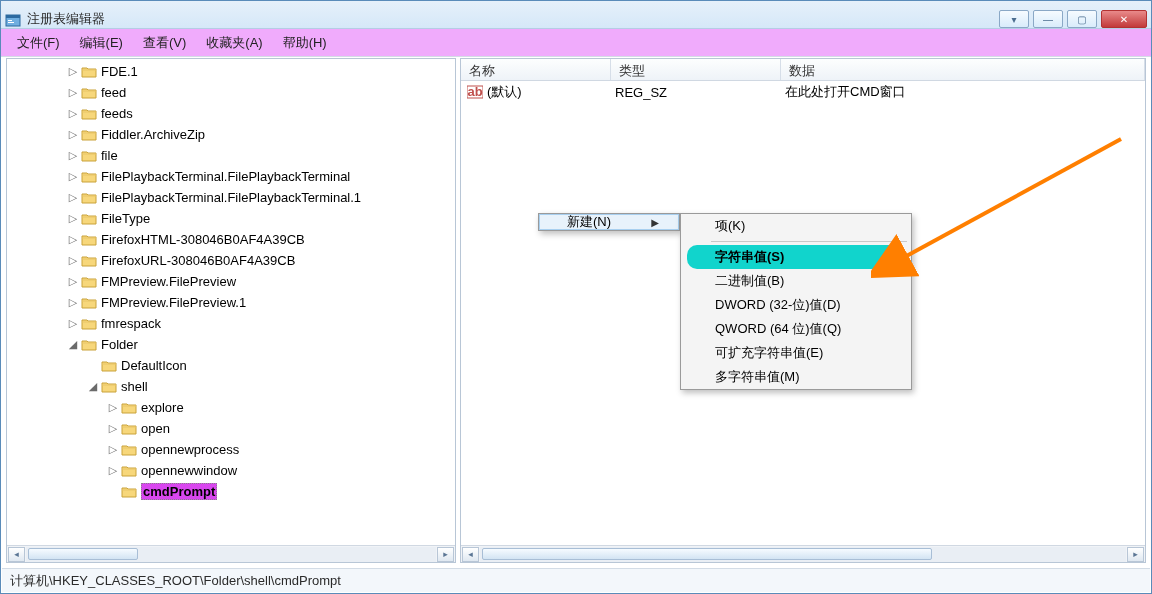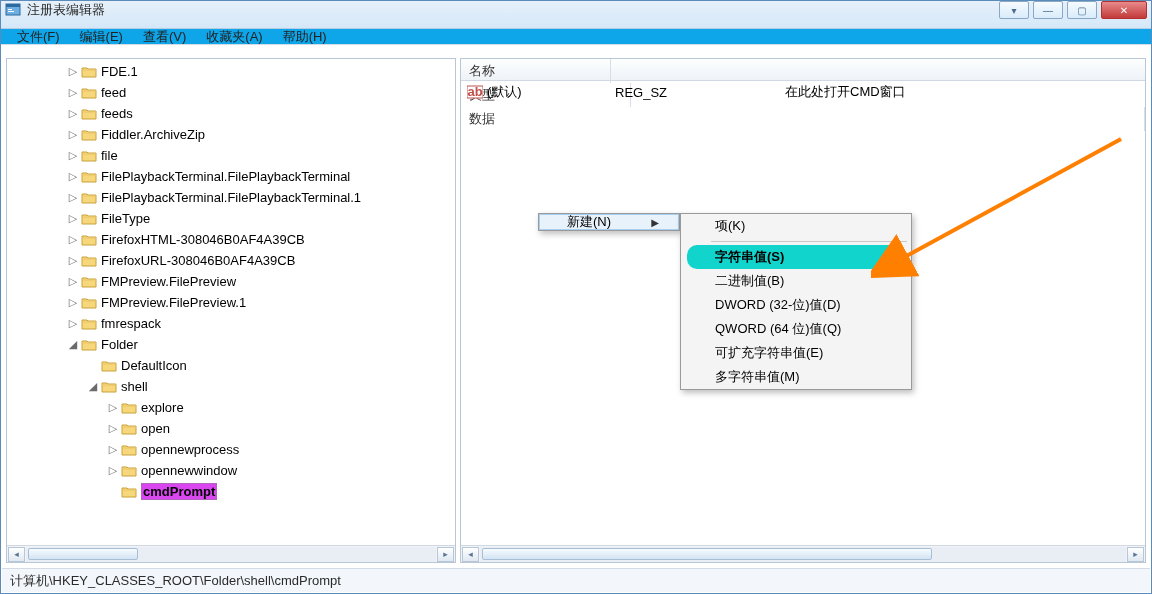--- a/index.html
+++ b/index.html
@@ -1,38 +1,38 @@
 <!DOCTYPE html>
 <html><head>
 <meta charset="utf-8">
 <style>
 * { box-sizing: border-box; margin: 0; padding: 0; font-family: "Microsoft YaHei", "SimSun", Tahoma, sans-serif; font-size: 13px; }
 body { background: #fff; }
 .window { width: 1152px; height: 594px; position: relative; border: 1px solid #5a8bb9; background: #fff; }
-.titlebar { height: 28px; background: linear-gradient(#e6f0fa, #d5e8f8); display: flex; align-items: flex-start; padding: 0 4px; border-bottom: 1px solid #b5cde4; }
+.titlebar { height: 28px; background: linear-gradient(#e6f0fa, #d5e8f8); display: flex; align-items: flex-end; padding: 0 4px; border-bottom: 1px solid #b5cde4; }
 .app-icon { width: 16px; height: 16px; margin-right: 6px; display:flex; align-items:center; justify-content:center; }
 .title-text { flex: 1; color: #2b2b2b; }
 .win-buttons { display: flex; gap: 4px; }
 .win-btn { width: 30px; height: 18px; border: 1px solid #8aa8c6; border-radius: 2px; background: linear-gradient(#f6fbff,#d9ecfb); display:flex; align-items:center; justify-content:center; font-size: 10px; color:#4a6c8e; cursor:default; }
 .win-btn.close { background: linear-gradient(#e98a8a,#c23a3a); border-color:#b23232; color:#fff; width: 46px; }
-.menubar { height: 16px; display: flex; align-items: center; padding: 0 6px; border-bottom: 1px solid #d3dce6; background:#0ea5e9; }
+.menubar { height: 28px; display: flex; align-items: center; padding: 0 6px; border-bottom: 1px solid #d3dce6; background:#f0abfc; }
 .menu-item { padding: 3px 10px; color:#222; cursor:default; }
 .client { position: absolute; top: 53px; left: 1px; right: 1px; bottom: 26px; display: flex; gap: 4px; padding: 4px; }
 .pane { border: 1px solid #b8c6d6; background:#fff; position:relative; display:flex; flex-direction:column; }
 .left-pane { width: 450px; }
 .right-pane { flex: 1; }
 .tree-scroll { flex:1; overflow:hidden; padding: 2px 0 2px 60px; }
 .tree-row { display:flex; align-items:center; height:21px; white-space:nowrap; }
 .tree-row .expander { width:12px; text-align:center; color:#6b6b6b; margin-right:2px; font-family: Arial; font-size:11px; }
 .folder-icon { width:16px; height:14px; margin-right:4px; }
 .tree-row.indent1 { padding-left: 20px; }
 .tree-row.indent2 { padding-left: 40px; }
 .tree-row.selected span.lbl { background:#d946ef; border:1px dotted #888; padding:0 1px;font-weight:bold; }
 .folder-svg { display:inline-block; }
-.list-header { height:22px; border-bottom:1px solid #d0d8e2; display:flex; background: linear-gradient(#fdfefe,#eef3f8); flex-direction: column; }
+.list-header { height:22px; border-bottom:1px solid #d0d8e2; display:flex; background: linear-gradient(#fdfefe,#eef3f8); }
 .list-header div { padding:3px 8px; border-right:1px solid #d6dee8; color:#333; }
 .col-name { width:150px; }
 .col-type { width:170px; }
 .col-data { flex:1; }
 .list-body { flex:1; position:relative; }
 .list-row { display:flex; align-items:center; height:22px; padding-left:6px; }
 .ab-icon { width:16px; height:16px; margin-right:4px; display:flex; align-items:center; }
 .scrollbar-h { height:17px; background:#f0f3f7; border-top:1px solid #d0d8e2; display:flex; align-items:center; }
 .sb-btn { width:17px; height:15px; background:linear-gradient(#fff,#dfe8f1); border:1px solid #b8c6d6; margin:0 1px; display:flex; align-items:center; justify-content:center; font-size:9px; color:#5a7594; }
 .sb-track { flex:1; height:15px; background:#e9eef4; position:relative; }

